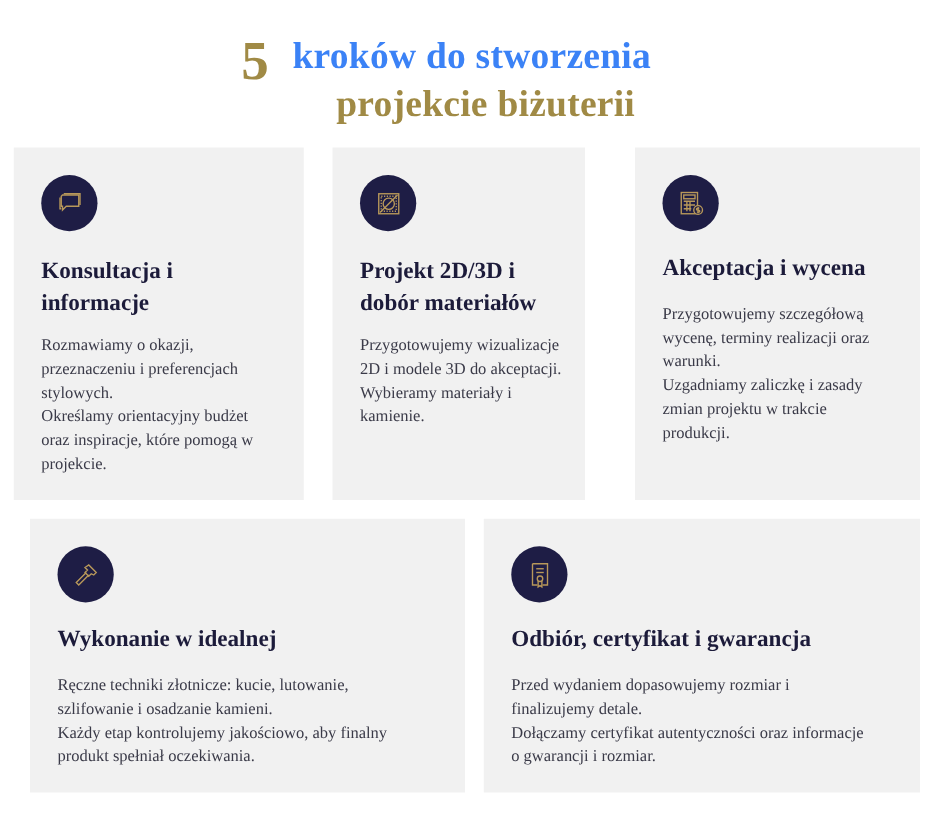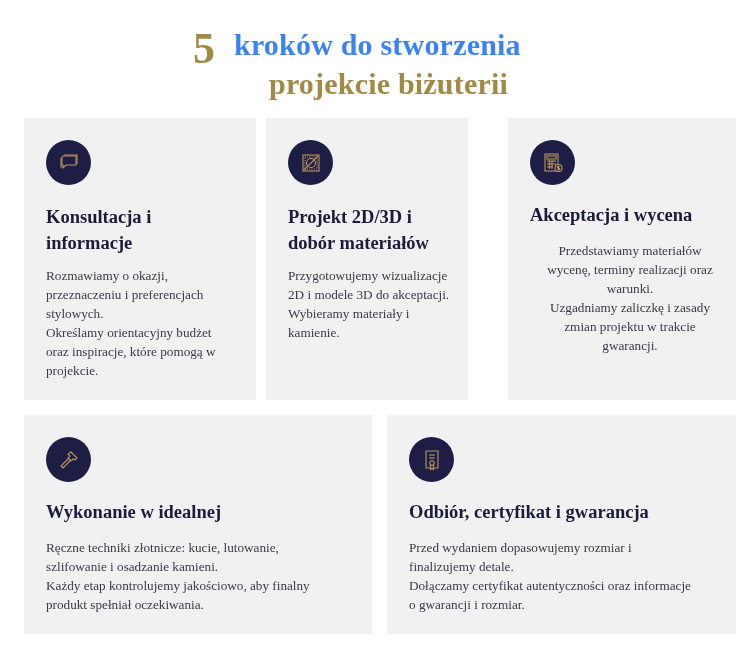--- a/index.html
+++ b/index.html
@@ -20,21 +20,21 @@
 </style>
 </head>
 <body>
 
 <div class="heading">
   <span class="num">5</span>
   <span class="line1">kroków do stworzenia</span>
   <span class="line2">projekcie biżuterii</span>
 </div>
 
-<div class="card" style="left:24px; top:118px; width:232px; height:282px;">
+<div class="card" style="left:11px; top:118px; width:232px; height:282px;">
   <div class="icon-wrap">
     <svg viewBox="0 0 24 24" fill="none" stroke="#b8985a" stroke-width="1.1">
       <path d="M6 5h13v9H9l-3 3v-3H5V6z"></path>
       <path d="M4 7v9h1"></path>
       <path d="M7 4h13v9"></path>
     </svg>
   </div>
   <div class="title" style="top:86px;">
     <div>Konsultacja i</div>
     <div>informacje</div>
@@ -57,40 +57,40 @@
   <div class="title" style="top:86px;">
     <div>Projekt 2D/3D i</div>
     <div>dobór materiałów</div>
   </div>
   <div class="desc" style="top:148px; width:200px;">
     <p><span>Przygotowujemy wizualizacje</span><br><span>2D i modele 3D do akceptacji.</span></p>
     <p><span>Wybieramy materiały i</span><br><span>kamienie.</span></p>
   </div>
 </div>
 
-<div class="card" style="left:508px; top:118px; width:228px; height:282px;text-align:center;">
+<div class="card" style="left:508px; top:118px; width:228px; height:282px;">
   <div class="icon-wrap">
     <svg viewBox="0 0 24 24" fill="none" stroke="#b8985a" stroke-width="1.1">
       <rect x="4" y="3" width="13" height="17"></rect>
       <rect x="6" y="5" width="9" height="3"></rect>
       <line x1="6" y1="10" x2="15" y2="10"></line>
       <line x1="6" y1="13" x2="15" y2="13"></line>
       <line x1="6" y1="16" x2="12" y2="16"></line>
       <line x1="8.5" y1="10" x2="8.5" y2="18"></line>
       <line x1="11" y1="10" x2="11" y2="18"></line>
       <circle cx="17.5" cy="17" r="3.5" fill="#1e1d45"></circle>
       <path d="M18.5 15.5h-1.5a0.8 0.8 0 0 0 0 1.6h1a0.8 0.8 0 0 1 0 1.6h-1.5M17.5 14.5v5"></path>
     </svg>
   </div>
   <div class="title" style="top:84px;">
     <div>Akceptacja i wycena</div>
   </div>
   <div class="desc" style="top:123px; width:200px;">
-    <p><span>Przedstawiamy materiałów</span><br><span>wycenę, terminy realizacji oraz</span><br><span>warunki.</span></p>
-    <p><span>Uzgadniamy zaliczkę i zasady</span><br><span>zmian projektu w trakcie</span><br><span>gwarancji.</span></p>
+    <p><span>Przygotowujemy szczegółową</span><br><span>wycenę, terminy realizacji oraz</span><br><span>warunki.</span></p>
+    <p><span>Uzgadniamy zaliczkę i zasady</span><br><span>zmian projektu w trakcie</span><br><span>produkcji.</span></p>
   </div>
 </div>
 
 <div class="card" style="left:24px; top:415px; width:348px; height:219px;">
   <div class="icon-wrap">
     <svg viewBox="0 0 24 24" fill="none" stroke="#b8985a" stroke-width="1.1">
       <path d="M11 6l3-2 6 6-2 2-2-1-2 2-3-3 2-2z"></path>
       <path d="M12 10l-8 8 2 2 8-8"></path>
     </svg>
   </div>

